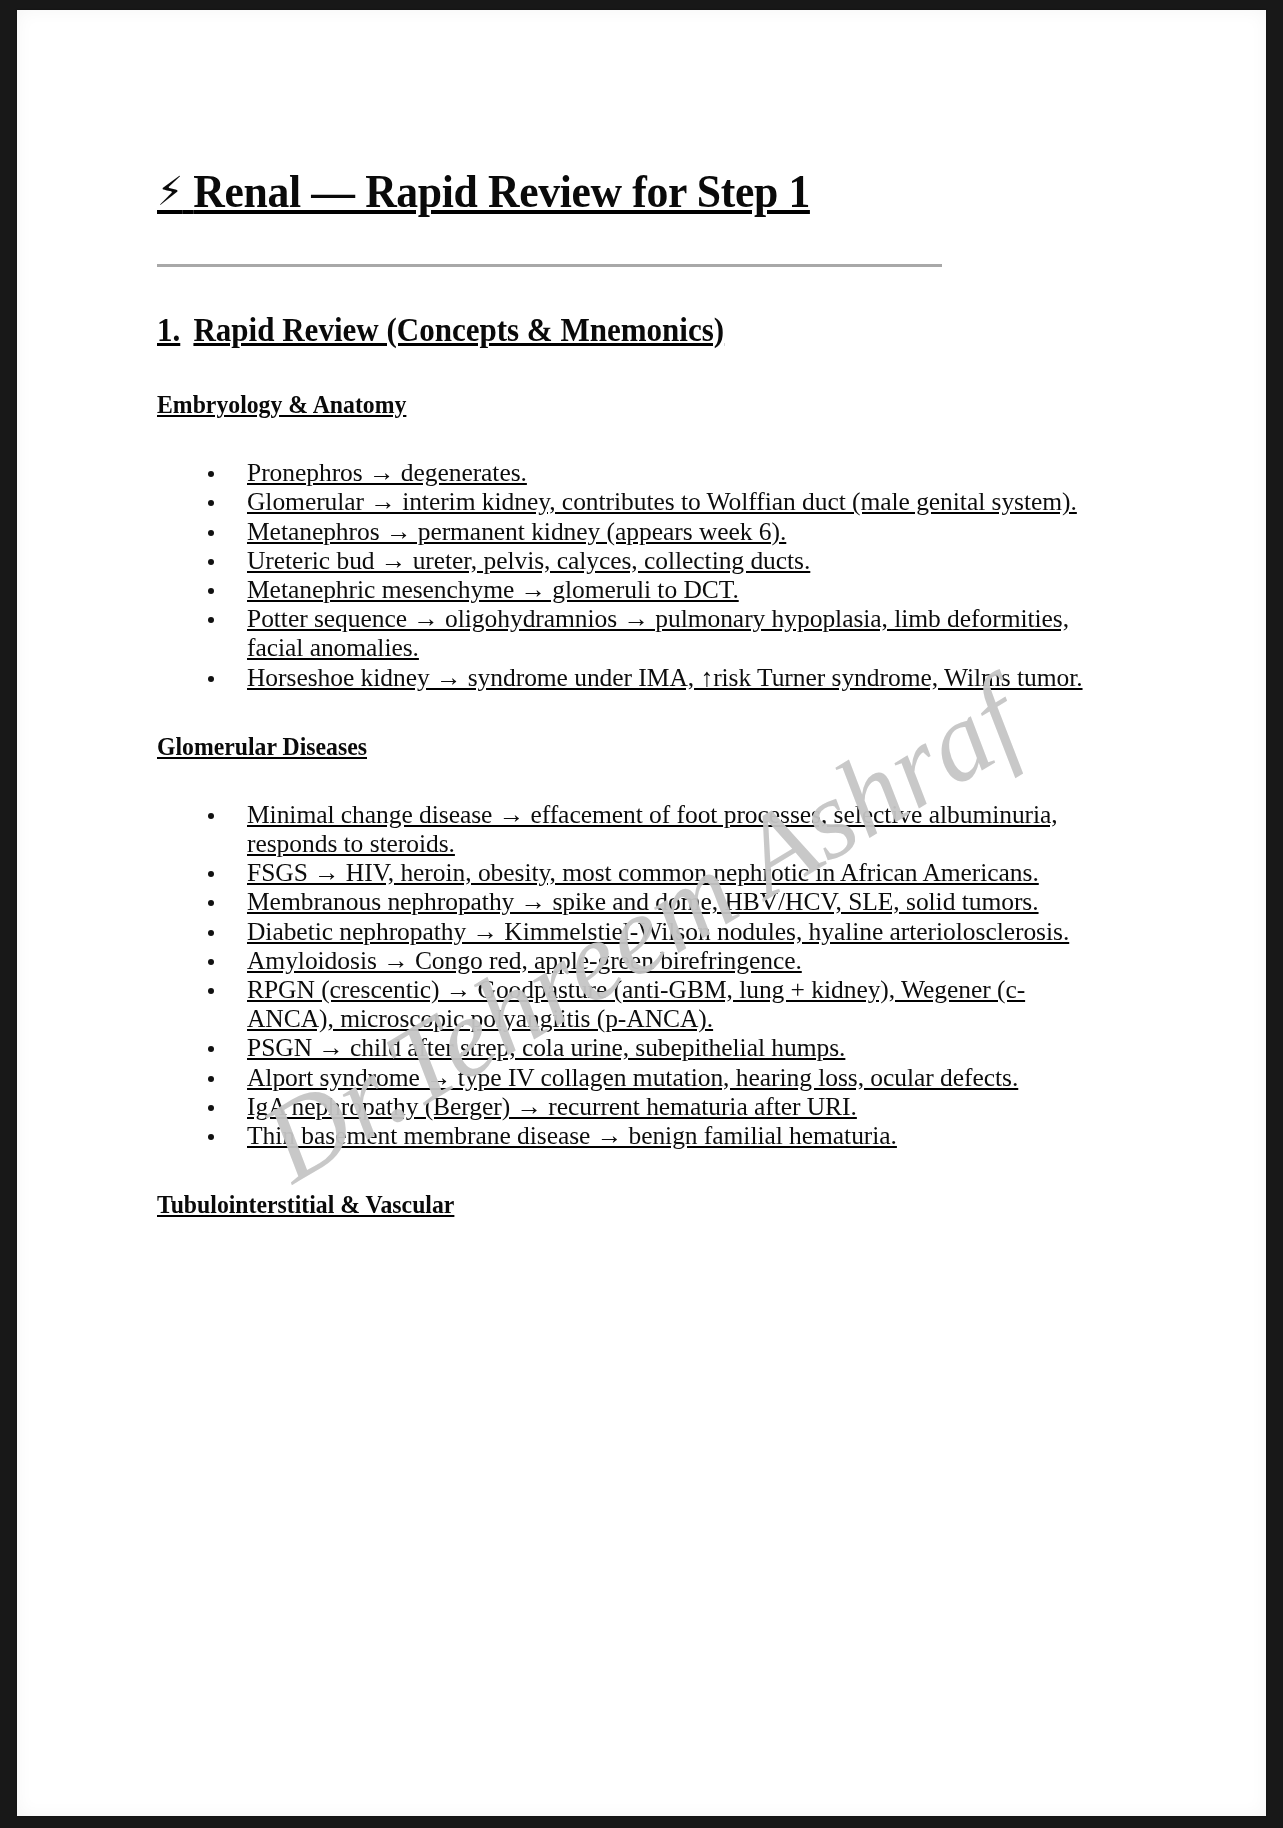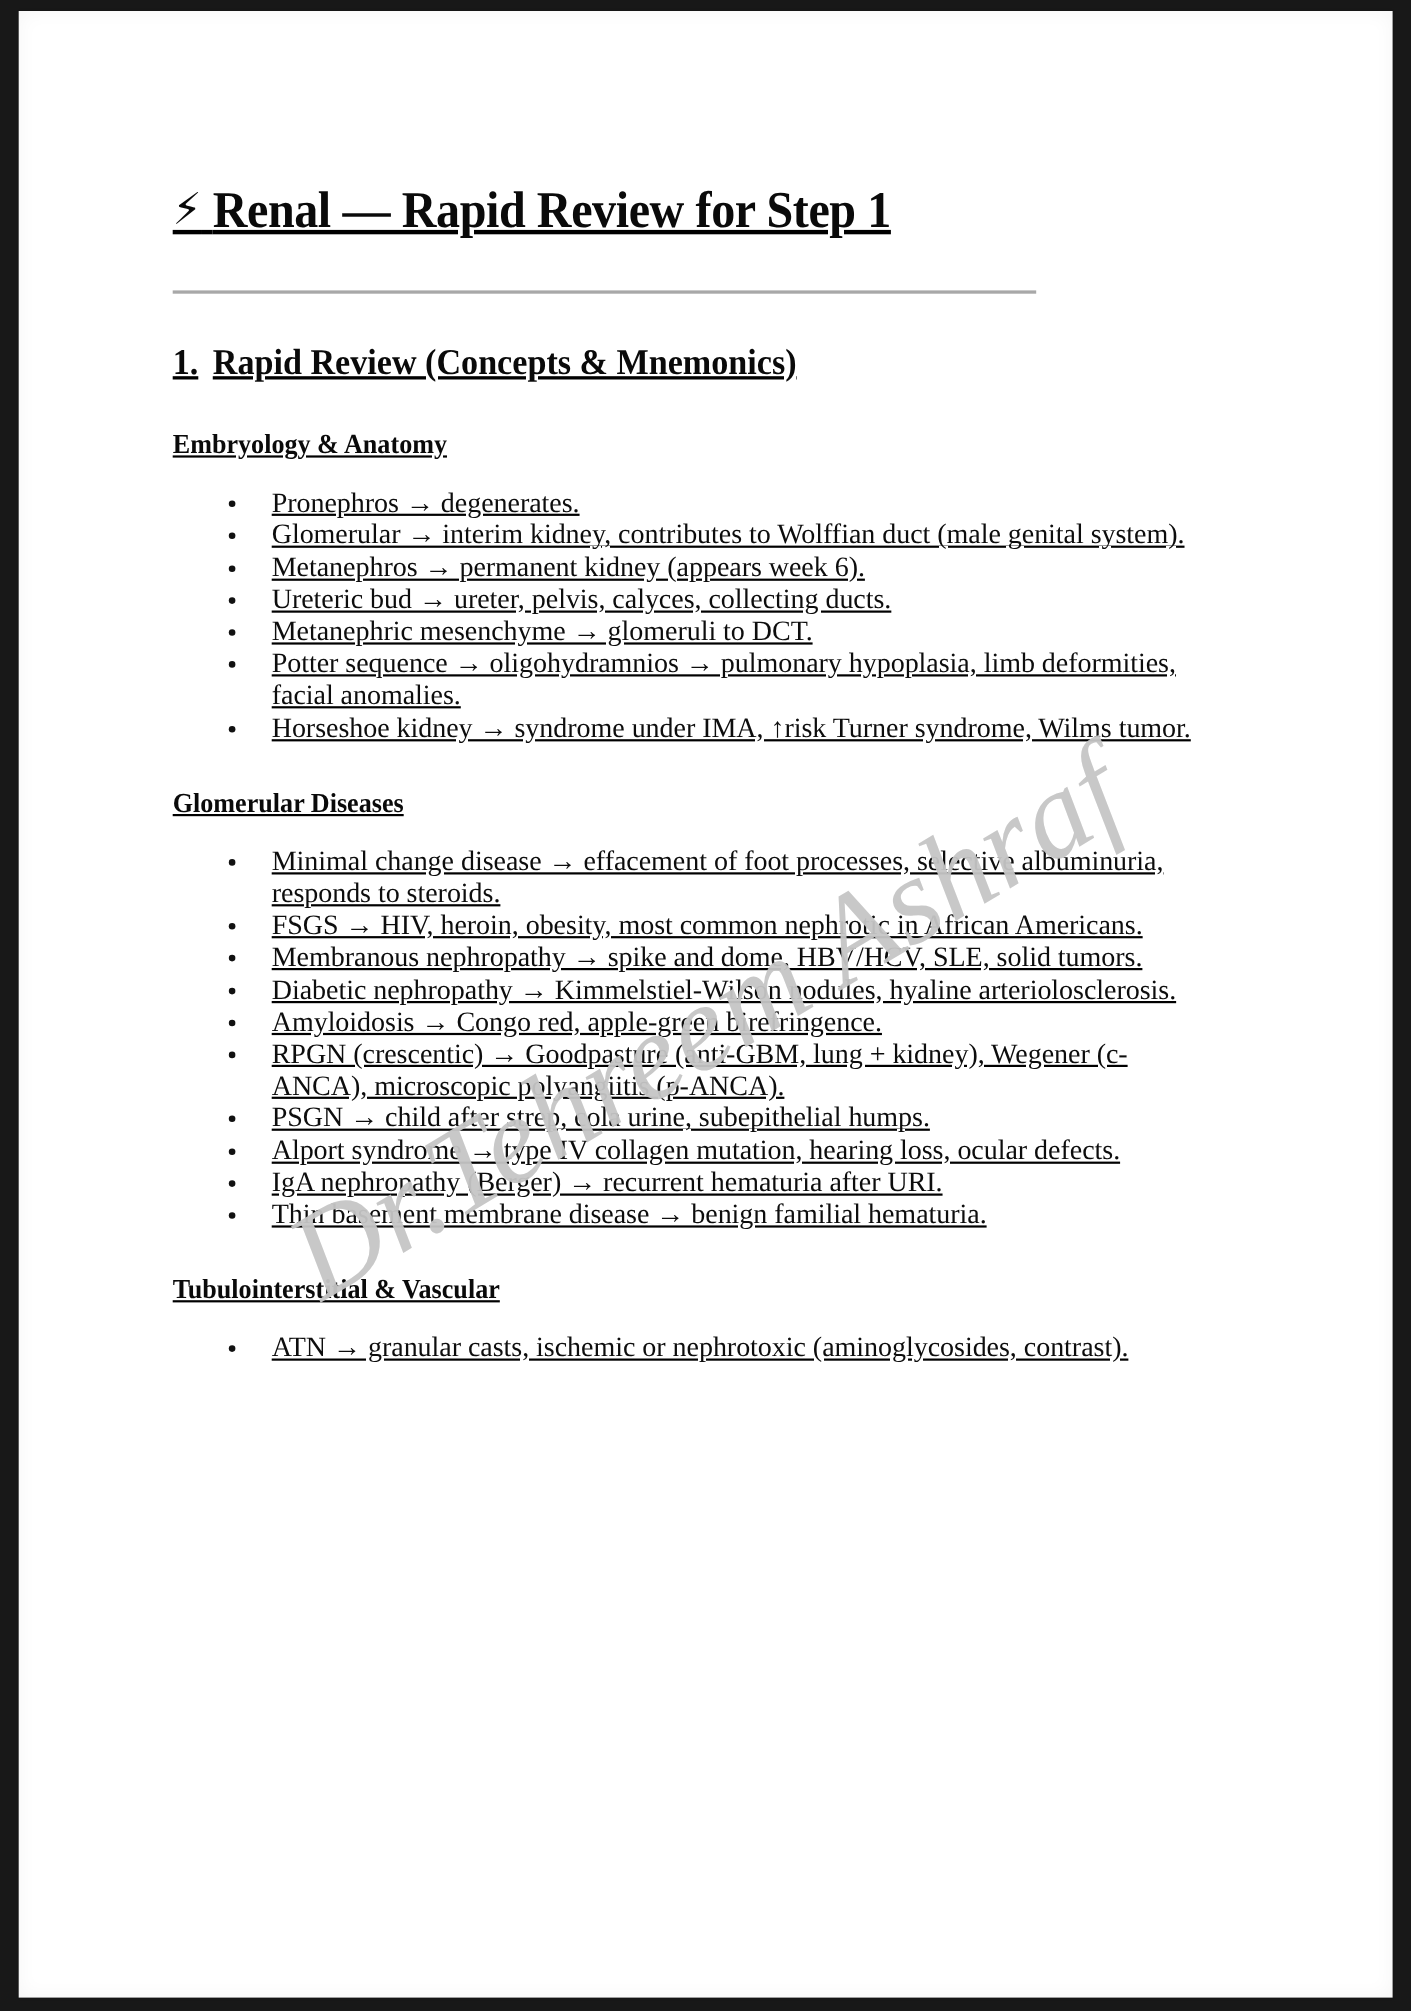--- a/index.html
+++ b/index.html
@@ -120,21 +120,21 @@
     line-height: 1.2;
     color: #0a0a0a;
     margin: 40px 0 0 0;
     transform: scaleX(0.95);
     transform-origin: left center;
     white-space: nowrap;
   }
 
   ul.bullets {
     list-style: none;
-    margin: 22px 0 0 0;
+    margin: 38px 0 0 0;
     padding: 0;
   }
   ul.bullets li {
     position: relative;
     padding-left: 90px;
     font-size: 25.5px;
     line-height: 29.2px;
     color: #0d0d0d;
     margin: 0 0 0 0;
     letter-spacing: -0.05px;
@@ -190,19 +190,16 @@
         <li>Diabetic nephropathy → Kimmelstiel-Wilson nodules, hyaline arteriolosclerosis.</li>
         <li>Amyloidosis → Congo red, apple-green birefringence.</li>
         <li>RPGN (crescentic) → Goodpasture (anti-GBM, lung + kidney), Wegener (c-ANCA), microscopic polyangiitis (p-ANCA).</li>
         <li>PSGN → child after strep, cola urine, subepithelial humps.</li>
         <li>Alport syndrome → type IV collagen mutation, hearing loss, ocular defects.</li>
         <li>IgA nephropathy (Berger) → recurrent hematuria after URI.</li>
         <li>Thin basement membrane disease → benign familial hematuria.</li>
       </ul>
 
       <h3 class="sub-heading">Tubulointerstitial &amp; Vascular</h3>
-      <ul class="bullets">
-        <li>ATN → granular casts, ischemic or nephrotoxic (aminoglycosides, contrast).</li>
-      </ul>
 
     </div>
   </div>
 </div>
 
 </body></html>

